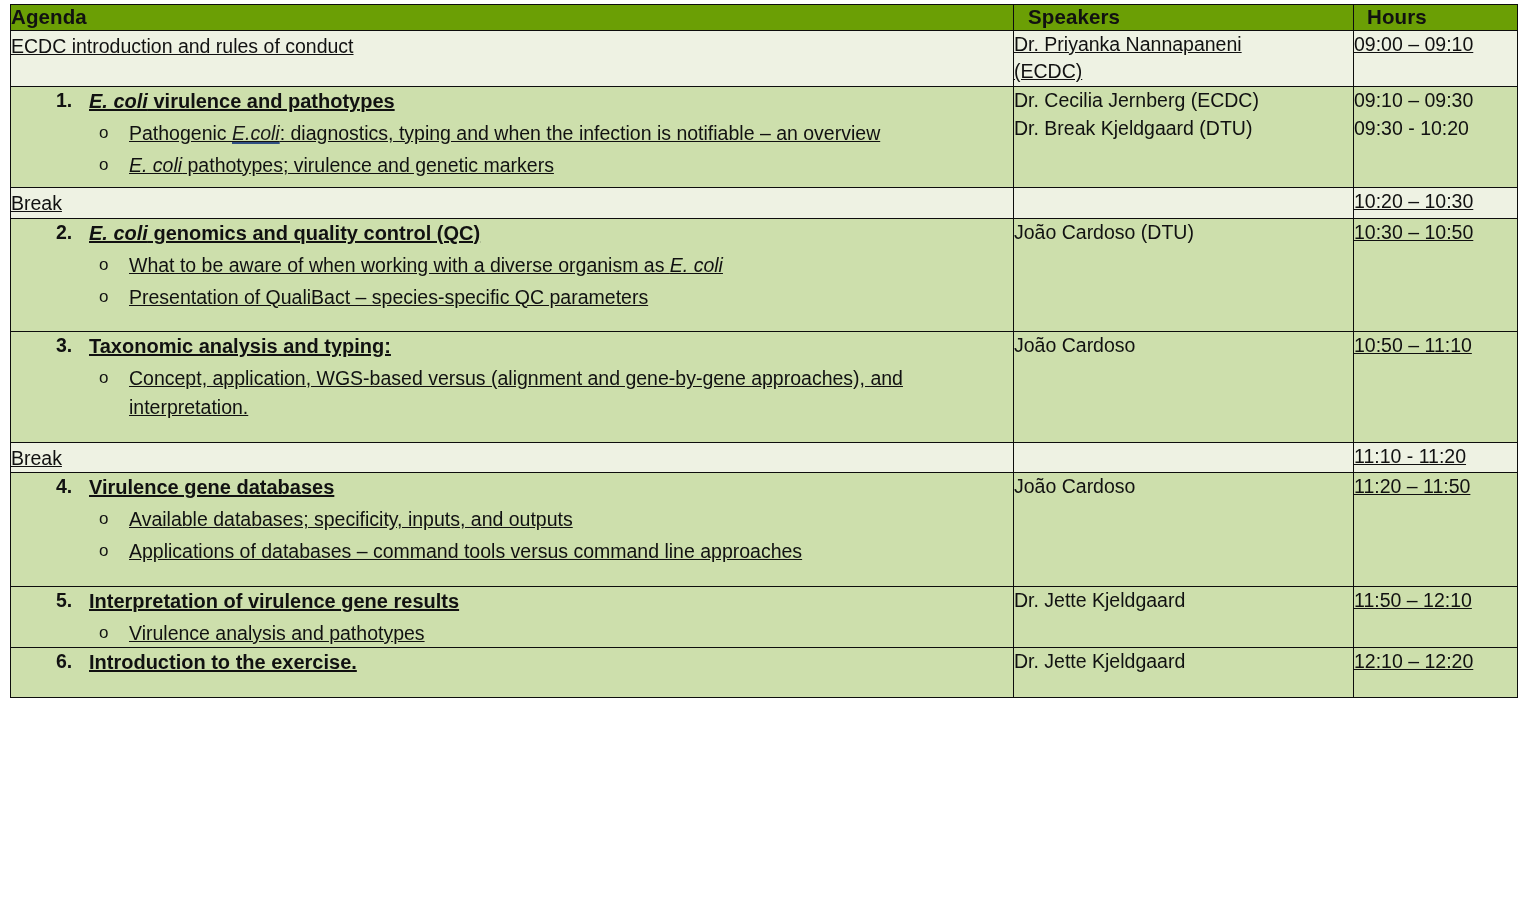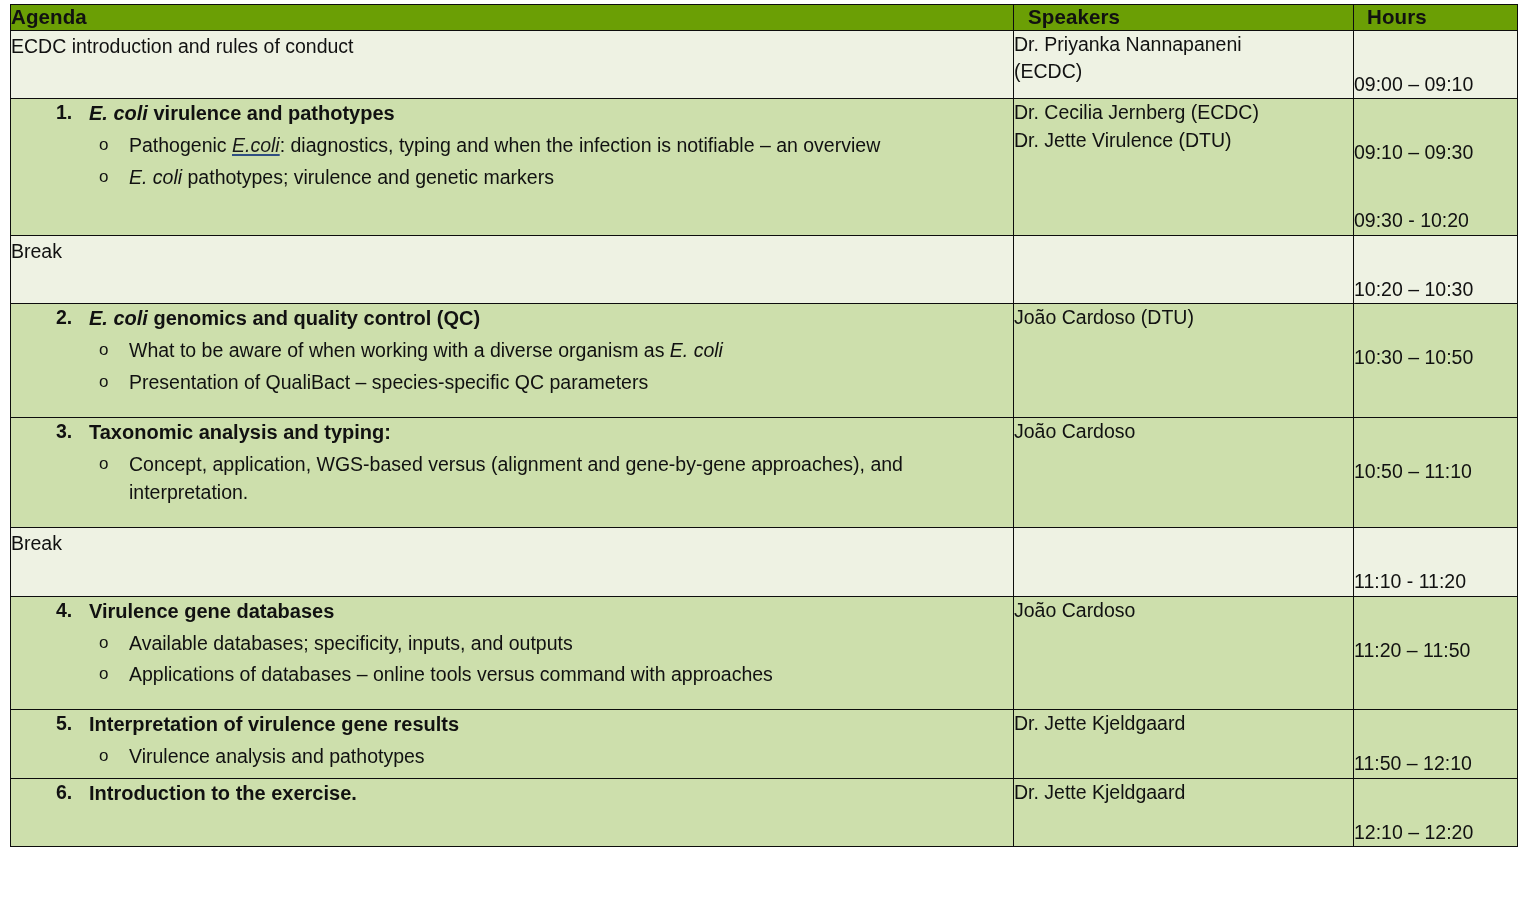--- a/index.html
+++ b/index.html
@@ -59,21 +59,21 @@
 
   tr.tone-pale  > td { background: #eef2e3; }
   tr.tone-green > td { background: #cddfac; }
 
   td.cell-agenda   { padding: 9px 12px 10px 14px; }
   td.cell-speakers { padding: 9px 10px 10px 15px; }
   td.cell-hours    { padding: 9px 8px 10px 12px; white-space: nowrap; }
 
   
   td.va-mid { vertical-align: middle; }
-  td.va-top { vertical-align: top; }
+  td.va-top { vertical-align: top; text-decoration: underline; }
 
   
   .plain-line {
     display: block;
     padding-top: 2px;
   }
 
   
   ol.num-list {
     list-style: none;
@@ -127,21 +127,21 @@
   a.ecoli-link {
     color: #1a1a1a;
     font-style: italic;
     text-decoration: underline;
     text-decoration-color: #2f4f82;
     text-underline-offset: 2px;
     text-decoration-thickness: 1.5px;
   }
 
   .speaker-line { display: block; }
-  .hours-line { display: block; margin-top: 40px; }
+  .hours-line { display: block; }
 
   
   .h-spacer-lg { display: block; height: 20px; }
   .h-spacer-sm { display: block; height: 8px; }
 </style>
 </head>
 <body>
 
 <div class="agenda-wrap">
   <table class="agenda-table">
@@ -185,21 +185,21 @@
                     <span class="sub-marker">o</span>
                     <span class="sub-text"><i>E. coli</i><span> pathotypes; virulence and genetic markers</span></span>
                   </li>
                 </ul>
               </li>
             </ol>
             <span class="h-spacer-sm"></span>
           </td>
           <td class="cell-speakers va-mid">
             <span class="speaker-line">Dr. Cecilia Jernberg (ECDC)</span>
-            <span class="speaker-line">Dr. Jette Virulence (DTU)</span>
+            <span class="speaker-line">Dr. Break Kjeldgaard (DTU)</span>
           </td>
           <td class="cell-hours va-mid">
             <span class="hours-line">09:10 – 09:30</span>
             <span class="hours-line">09:30 - 10:20</span>
           </td>
         </tr>
         <tr class="tone-pale">
           <td class="cell-agenda va-top">
             <span class="plain-line">Break</span>
           </td>
@@ -273,21 +273,21 @@
               <li class="num-item">
                 <span class="num-marker">4.</span>
                 <span class="num-title"><span>Virulence gene databases</span></span>
                 <ul class="sub-list">
                   <li class="sub-item">
                     <span class="sub-marker">o</span>
                     <span class="sub-text"><span>Available databases; specificity, inputs, and outputs</span></span>
                   </li>
                   <li class="sub-item">
                     <span class="sub-marker">o</span>
-                    <span class="sub-text"><span>Applications of databases – online tools versus command with approaches</span></span>
+                    <span class="sub-text"><span>Applications of databases – command tools versus command line approaches</span></span>
                   </li>
                 </ul>
               </li>
             </ol>
             <span class="h-spacer-lg"></span>
           </td>
           <td class="cell-speakers va-mid">
             <span class="speaker-line">João Cardoso</span>
           </td>
           <td class="cell-hours va-top">

